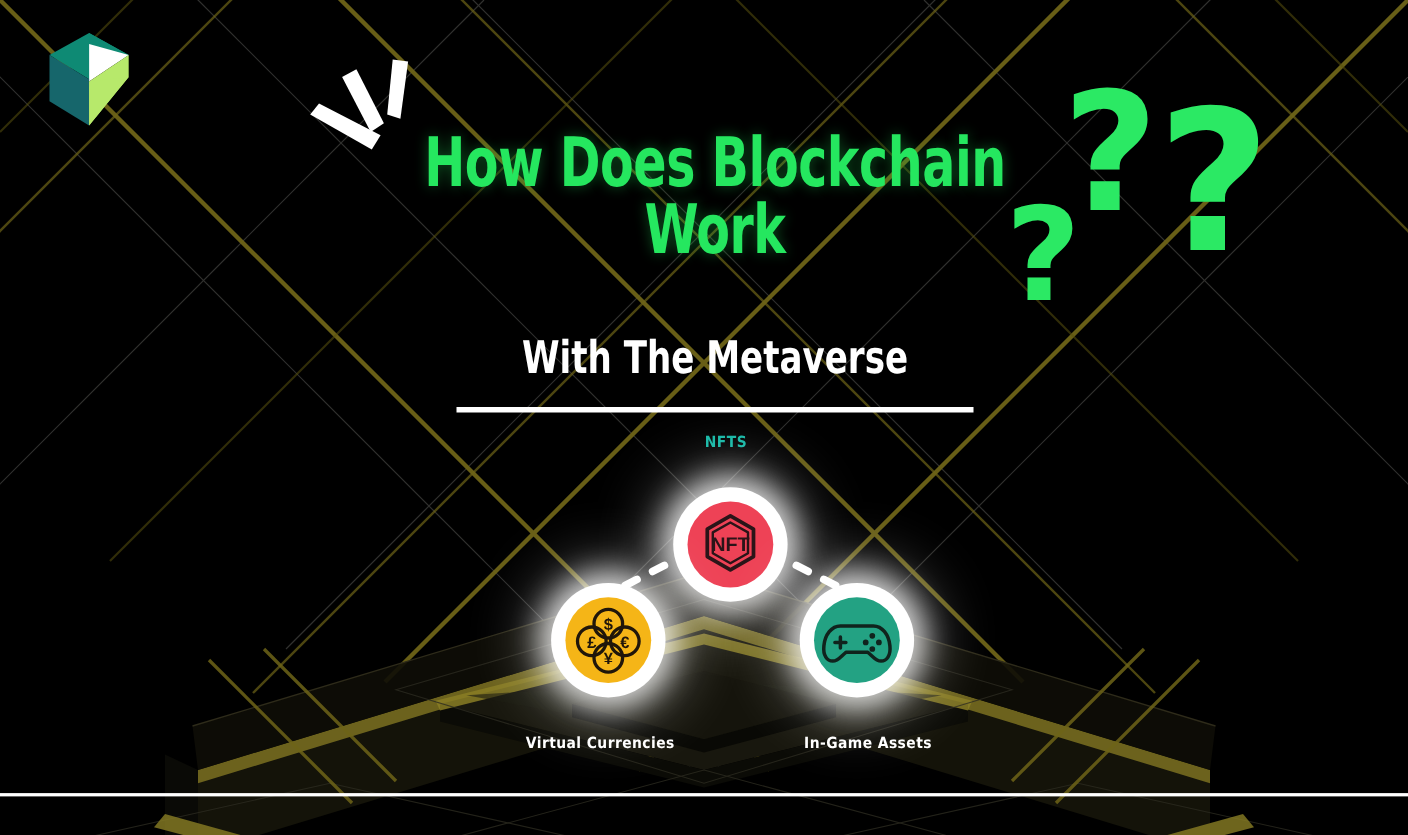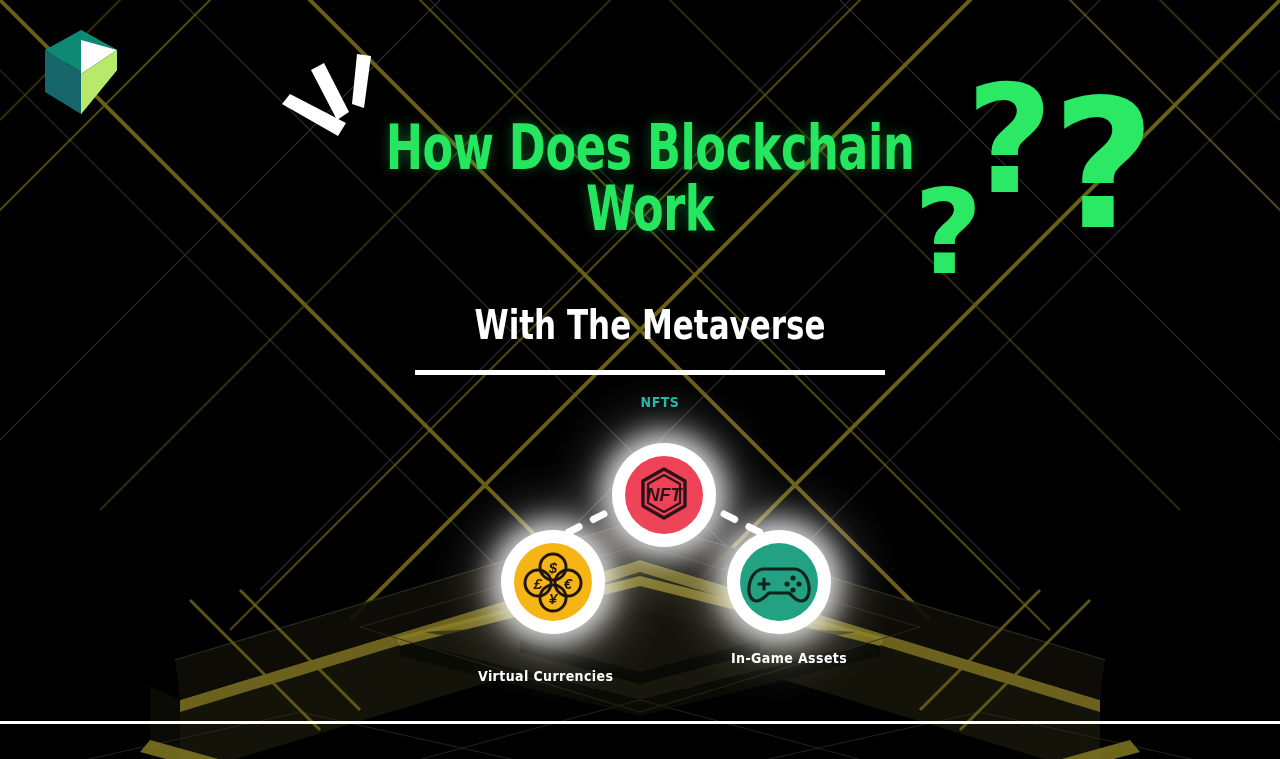--- a/index.html
+++ b/index.html
@@ -134,40 +134,39 @@
     background: #FFFFFF;
     box-shadow: 0 0 26px 10px rgba(255,255,255,0.78),
                 0 0 52px 22px rgba(255,255,255,0.30);
   }
   .node-disc {
     position: absolute;
     border-radius: 50%;
     display: flex;
     align-items: center;
     justify-content: flex-start;
-    font-style: italic;
   }
   #node-nft     { left: 612px; top: 443px; width: 104px; height: 104px; }
   #node-vc      { left: 501px; top: 530px; width: 104px; height: 104px; }
   #node-iga     { left: 727px; top: 530px; width: 104px; height: 104px; }
   .node-glow    { left: 0; top: 0; width: 104px; height: 104px; }
   .node-disc    { left: 13px; top: 13px; width: 78px; height: 78px; }
 
   .node-label {
     position: absolute;
     color: #FFFFFF;
     font-family: "DejaVu Sans Condensed", "Liberation Sans Narrow", "Liberation Sans", sans-serif;
     font-weight: 700;
     font-size: 14px;
     letter-spacing: 0.4px;
     white-space: nowrap;
     z-index: 11;
   }
   #label-vc  { left: 478px; top: 668px; }
-  #label-iga { left: 731px; top: 650px; }
+  #label-iga { left: 731px; top: 668px; }
 
   
   #bottom-rule {
     position: absolute;
     left: 0;
     top: 721px;
     width: 1280px;
     height: 3px;
     background: #FFFFFF;
     z-index: 12;

